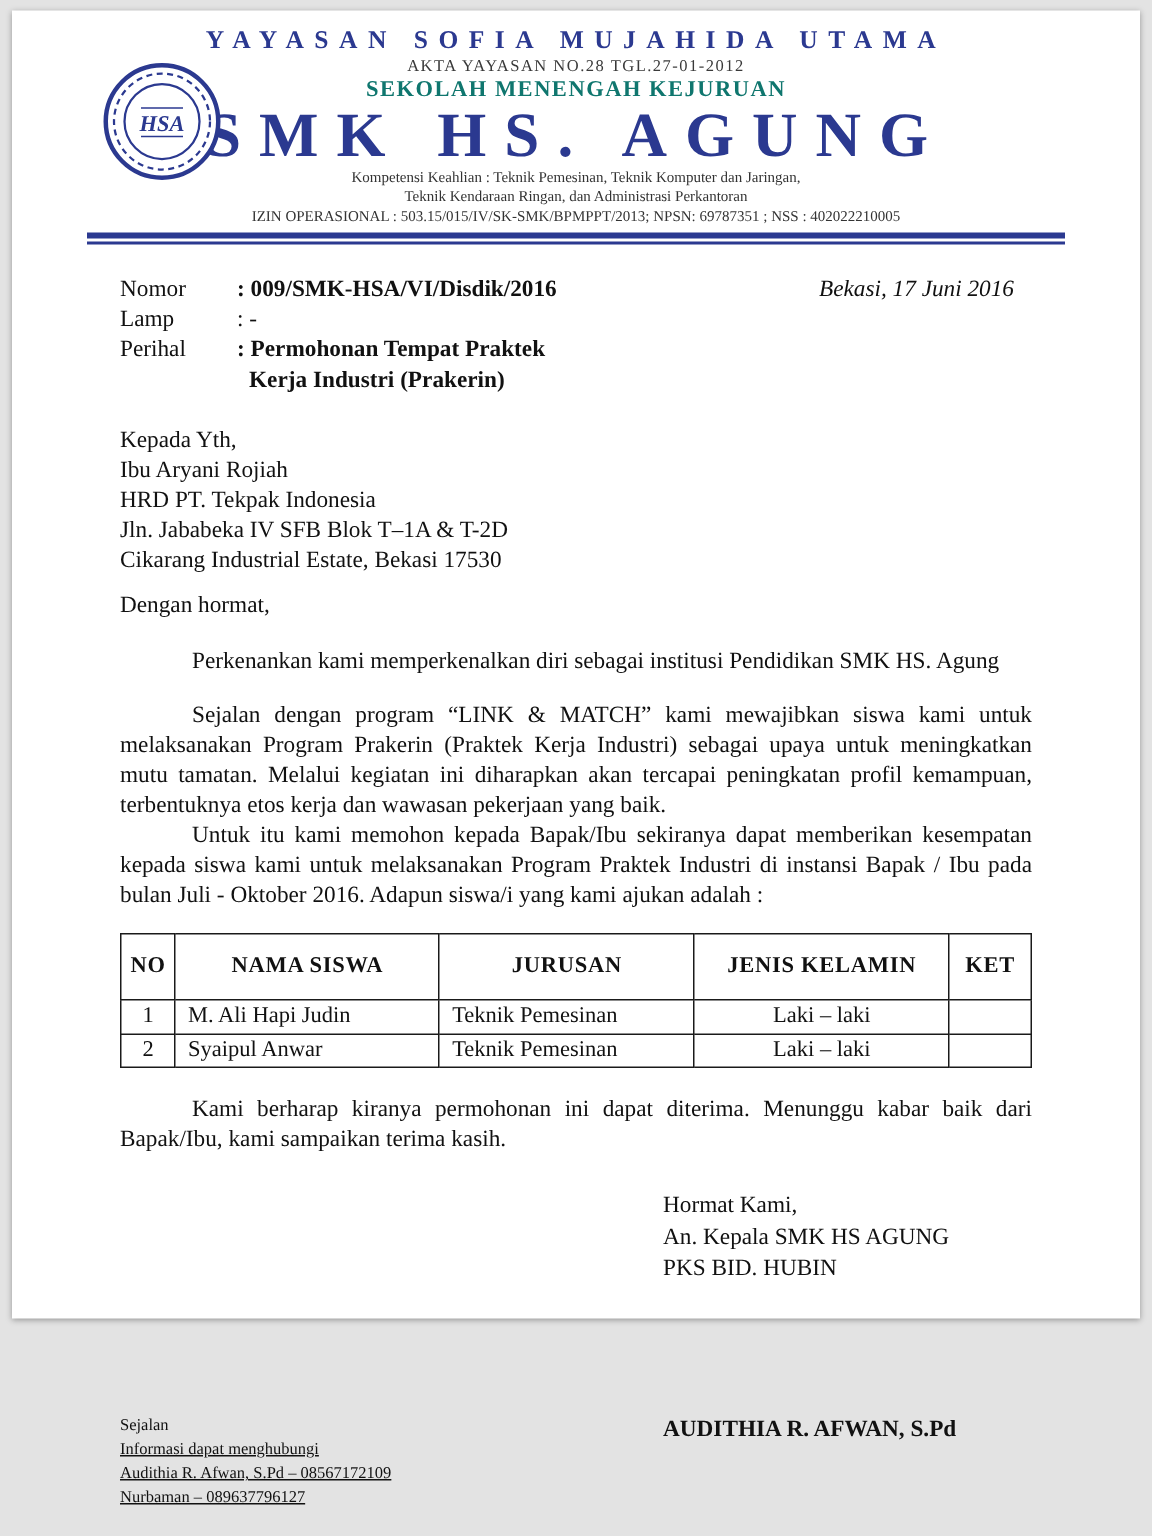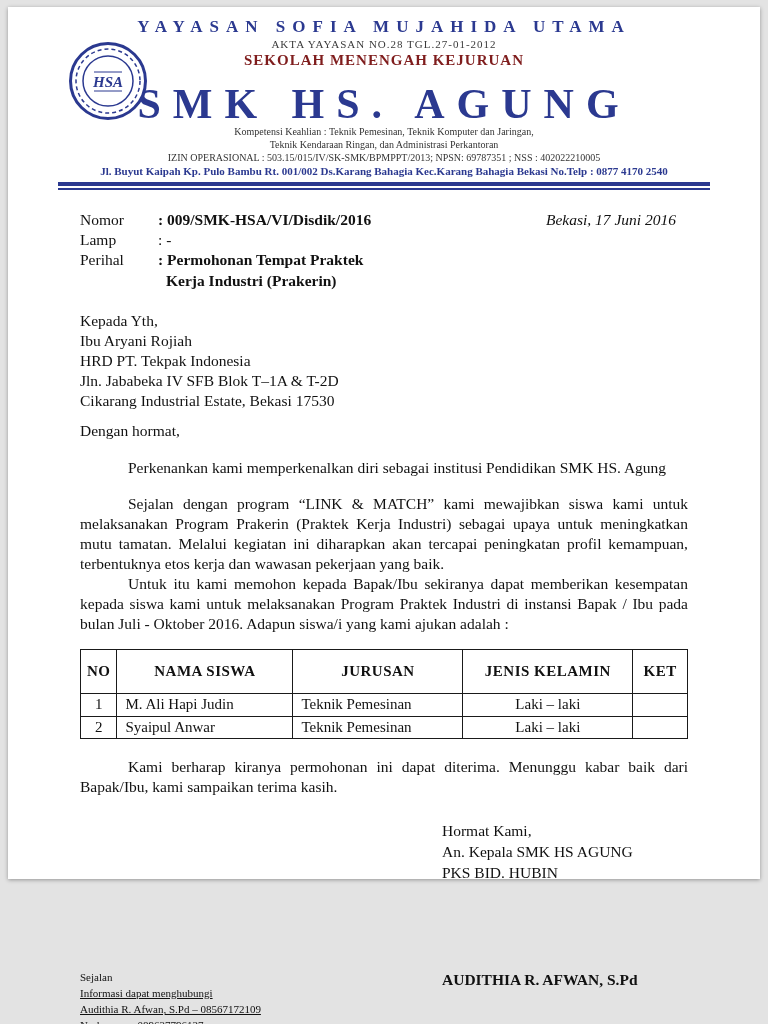--- a/index.html
+++ b/index.html
@@ -19,22 +19,22 @@
     box-shadow: 0 1px 4px rgba(0,0,0,0.35);
     padding: 10px 50px 18px 50px;
     position: relative;
   }
 
   
   .letterhead { position: relative; text-align: center; color: #2b3990; }
   .logo-wrap { position: absolute; left: 10px; top: 24px; width: 80px; height: 80px; }
   .lh-foundation { font-size: 17px; font-weight: bold; letter-spacing: 7px; color: #2b3990; }
   .lh-akta { font-size: 11px; letter-spacing: 1px; color: #3a3a3a; margin-top: 1px; }
-  .lh-level { font-size: 15px; font-weight: bold; letter-spacing: 1px; color: #7f1d1d; margin-top: 2px; }
-  .lh-school { font-size: 42px; font-weight: bold; letter-spacing: 12px; color: #2b3990; line-height: 1.05; margin-top: 13px; text-align: center; }
+  .lh-level { font-size: 15px; font-weight: bold; letter-spacing: 1px; color: #0f766e; margin-top: 2px; }
+  .lh-school { font-size: 42px; font-weight: bold; letter-spacing: 12px; color: #2b3990; line-height: 1.05; margin-top: 0px; text-align: center; }
   .lh-comp { font-size: 10px; color: #333; line-height: 1.25; }
   .lh-izin { font-size: 10px; color: #333; margin-top: 1px; }
   .lh-address { font-size: 11px; font-weight: bold; color: #2b3990; margin-top: 2px; }
   .rule-thick { height: 4px; background: #2b3990; margin-top: 5px; }
   .rule-thin { height: 2px; background: #2b3990; margin-top: 2px; }
 
   
   .body-content { padding: 0 22px; font-size: 15.5px; line-height: 1.3; }
 
   .meta { position: relative; margin-top: 20px; }
@@ -92,21 +92,20 @@
           <text x="40" y="46" text-anchor="middle" font-size="15" font-style="italic" font-weight="bold" fill="#2b3990" font-family="Liberation Serif, serif">HSA</text>
         </svg>
       </div>
       <div class="lh-foundation">YAYASAN SOFIA MUJAHIDA UTAMA</div>
       <div class="lh-akta">AKTA YAYASAN NO.28 TGL.27-01-2012</div>
       <div class="lh-level">SEKOLAH MENENGAH KEJURUAN</div>
       <div class="lh-school">SMK HS. AGUNG</div>
       <div class="lh-comp">Kompetensi Keahlian : Teknik Pemesinan, Teknik Komputer dan Jaringan,</div>
       <div class="lh-comp">Teknik Kendaraan Ringan, dan Administrasi Perkantoran</div>
       <div class="lh-izin">IZIN OPERASIONAL : 503.15/015/IV/SK-SMK/BPMPPT/2013; NPSN: 69787351 ; NSS : 402022210005</div>
-      <div class="lh-address">Jl. Buyut Kaipah Kp. Pulo Bambu Rt. 001/002  Ds.Karang Bahagia  Kec.Karang Bahagia Bekasi  No.Telp : 0877 4170 2540</div>
     </div>
     <div class="rule-thick"></div>
     <div class="rule-thin"></div>
 
     <div class="body-content">
 
       <div class="meta">
         <div class="meta-row">
           <span class="meta-lbl">Nomor</span>
           <span class="meta-val bold">: 009/SMK-HSA/VI/Disdik/2016</span>

